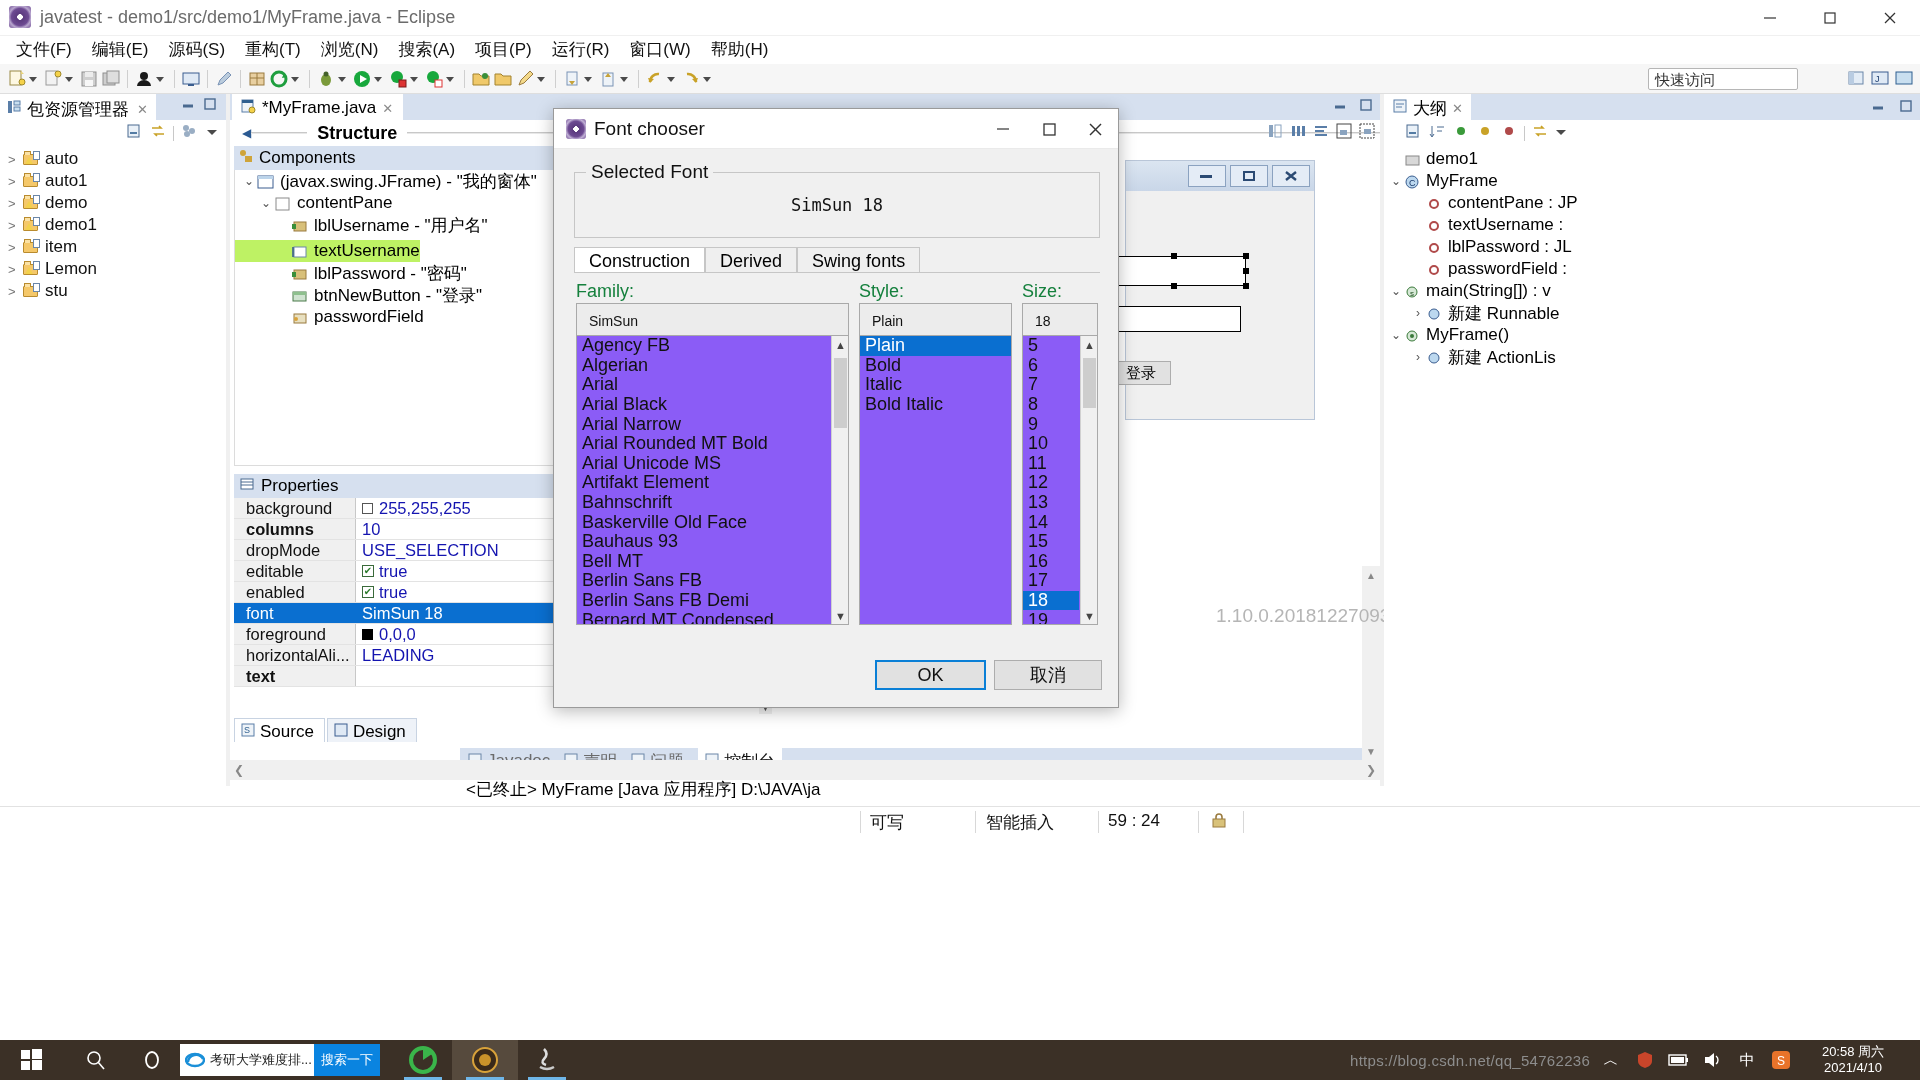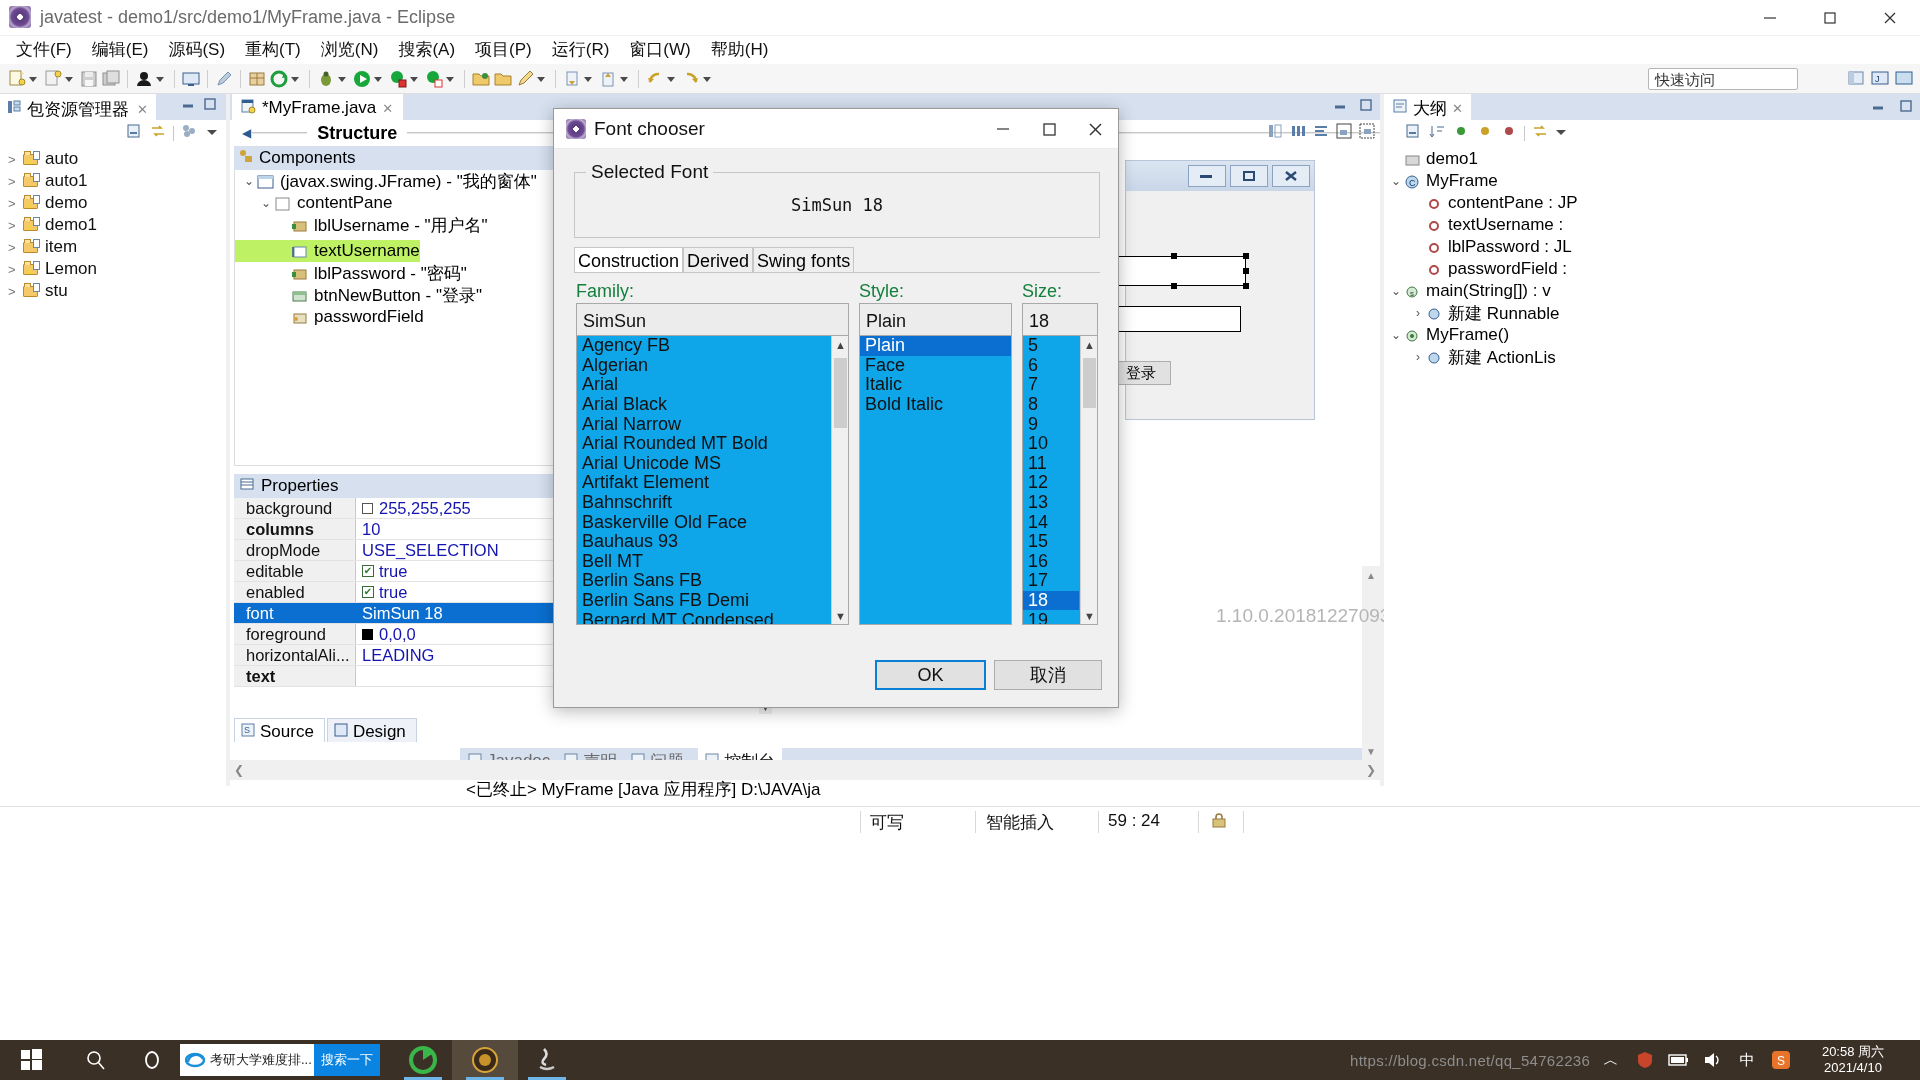--- a/index.html
+++ b/index.html
@@ -138,28 +138,28 @@
   .dlg-wbtns { position:absolute; right:0; top:0; height:40px; display:flex;}
   .dlg-wbtn { width:46px; height:40px; display:flex; align-items:center; justify-content:center; color:#222;}
 
   .group { position:absolute; left:20px; top:52px; width:460px; height:77px; }
   .group-border { position:absolute; left:0; top:11px; width:526px; height:66px; border:1px solid #c6c6c6;}
   .group-label { position:absolute; left:12px; top:0; background:#f0f0f0; padding:0 5px; font-size:19px; color:#111;}
   .group-content { position:absolute; left:0; top:11px; width:526px; height:66px; display:flex; align-items:center; justify-content:center;
      font-family:"DejaVu Sans Mono","Liberation Mono",monospace; font-size:17px; color:#111;}
 
   .tabs { position:absolute; left:20px; top:138px; display:flex; }
-  .tab { height:26px; padding:2px 3px 0; font-size:18px; border:1px solid #c6c6c6; background:#efefef; display:flex; align-items:center;}
+  .tab { height:26px; padding:2px 14px 0; font-size:18px; border:1px solid #c6c6c6; background:#efefef; display:flex; align-items:center;}
   .tab.active { background:#ffffff; border-bottom-color:#ffffff; }
 
   .tabpanel { position:absolute; left:20px; top:163px; width:526px; height:365px; background:#f0f0f0; border-top:1px solid #c6c6c6;}
 
   .col-label { position:absolute; font-size:18px; color:#15803d; }
-  .txt-input { position:absolute; height:36px; background:#ececec; border:1px solid #a9a9a9; padding:0 6px; display:flex; align-items:center; font-size:18px; color:#111;}
-  .listbox { position:absolute; background:#0ea5e9; border:1px solid #a9a9a9; overflow:hidden;}
+  .txt-input { position:absolute; height:36px; background:#ececec; border:1px solid #a9a9a9; padding:0 12px; display:flex; align-items:center; font-size:14px; color:#111;}
+  .listbox { position:absolute; background:#8b5cf6; border:1px solid #a9a9a9; overflow:hidden;}
   .litem { height:19.6px; padding-left:5px; font-size:18px; display:flex; align-items:center; white-space:nowrap; color:#111;}
   .litem.sel { background:#0a6fd0; color:#fff;}
   .lscroll { position:absolute; right:0; top:0; width:17px; bottom:0; background:#f0f0f0; border-left:1px solid #d0d0d0;}
   .lsc-btn { width:17px; height:17px; display:flex; align-items:center; justify-content:center; font-size:11px; color:#444; background:#f0f0f0;}
   .lsc-thumb { position:absolute; left:2px; width:13px; background:#cdcdcd;}
 
   .dlg-btn { position:absolute; height:30px; background:#e1e1e1; border:1px solid #adadad; display:flex; align-items:center; justify-content:center; font-size:18px; color:#111;}
   .dlg-btn.default { border:2px solid #0a7fd6; background:#e1e1e1;}
 
   
@@ -1045,21 +1045,21 @@
           <div class="lsc-thumb" style="top:22px; height:70px;"></div>
           <div class="lsc-btn" style="position:absolute;bottom:0;left:0">▼</div>
         </div>
       </div>
 
       <div class="col-label" style="left:285px; top:8px;">Style:</div>
       <div class="txt-input" style="left:285px; top:30px; width:153px;">Plain</div>
       <div class="listbox" style="left:285px; top:62px; width:153px; height:290px;">
         <div id="style-items" style="position:absolute;left:0;top:0;right:0;">
             <div class="litem sel">Plain</div>
-            <div class="litem">Face</div>
+            <div class="litem">Bold</div>
             <div class="litem">Italic</div>
             <div class="litem">Bold Italic</div>
           </div>
       </div>
 
       <div class="col-label" style="left:448px; top:8px;">Size:</div>
       <div class="txt-input" style="left:448px; top:30px; width:76px;">18</div>
       <div class="listbox" style="left:448px; top:62px; width:76px; height:290px;">
         <div id="size-items" style="position:absolute;left:0;top:0;right:18px;">
             <div class="litem">5</div>

